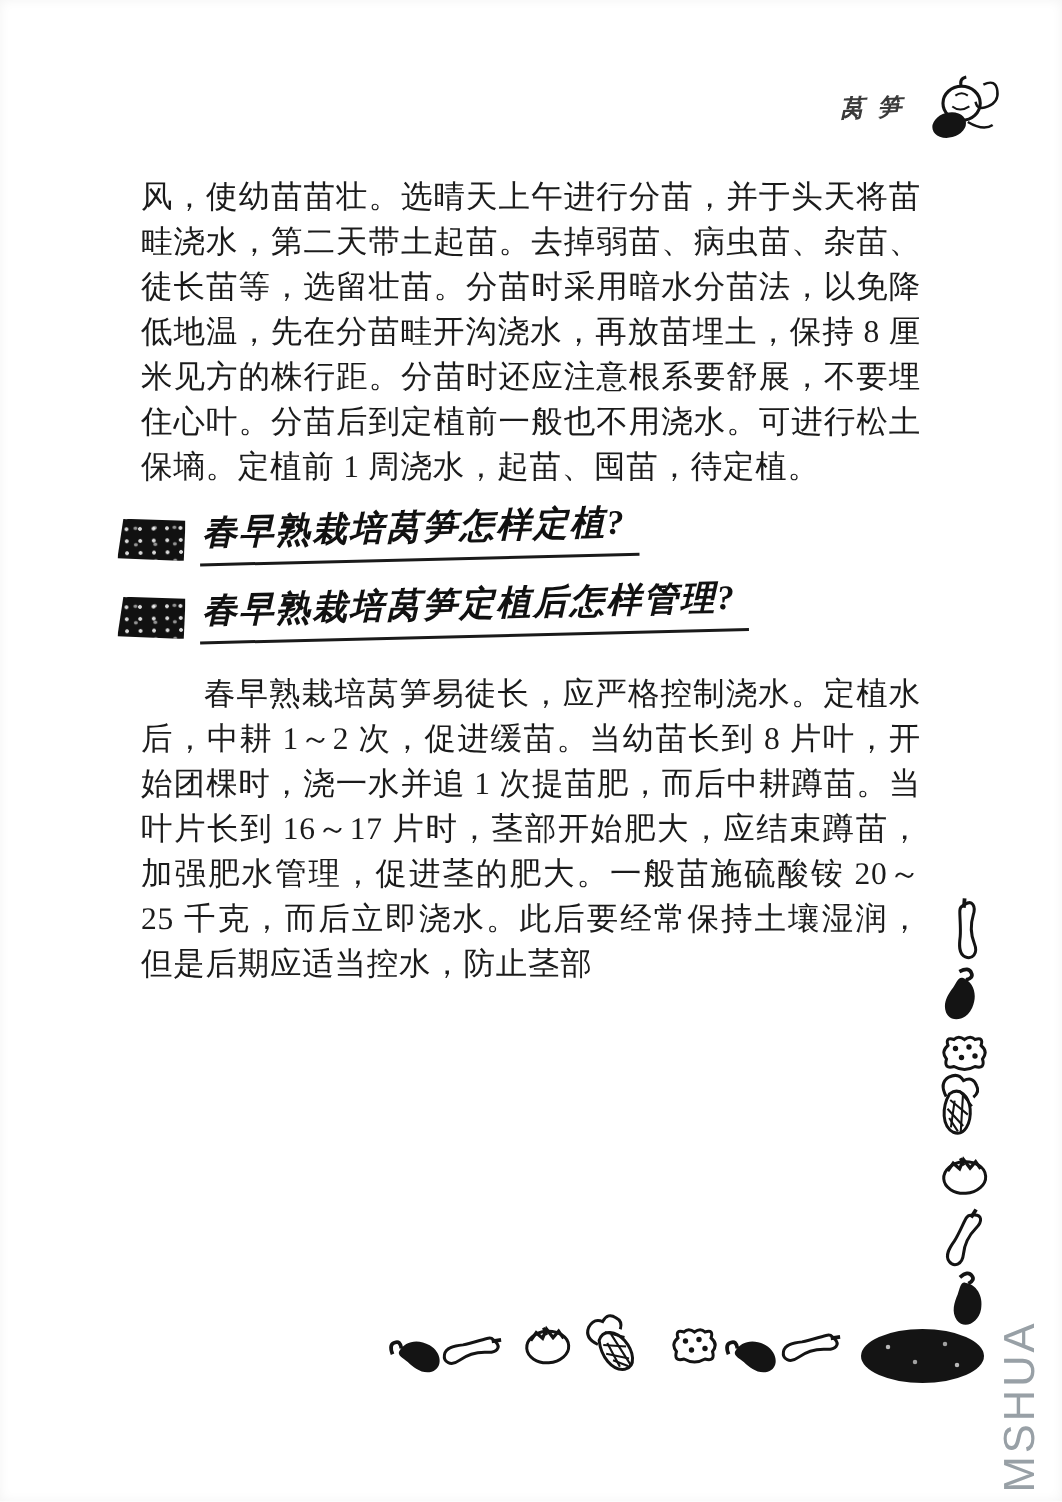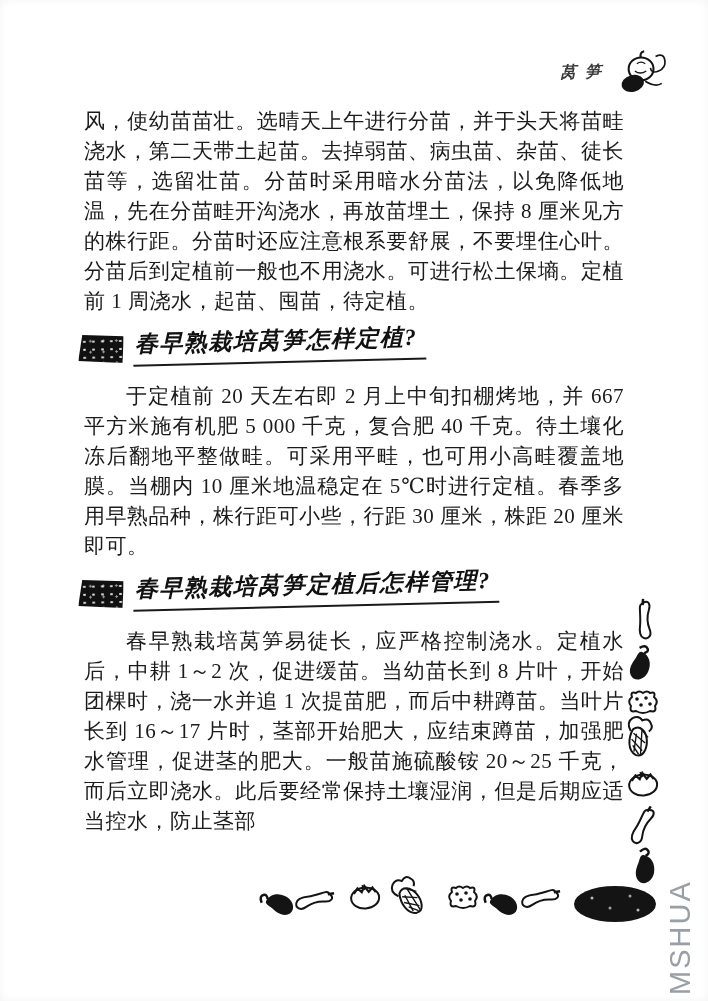--- a/index.html
+++ b/index.html
@@ -13,21 +13,21 @@
   .corner-label{
     position:absolute;left:560px;top:62px;font-size:16px;font-weight:bold;font-style:italic;
     letter-spacing:9px;color:#3a3a3a;transform:rotate(-2deg);white-space:nowrap;
   }
   .corner-art{position:absolute;left:610px;top:48px;}
   
   .content{
     position:absolute;left:78px;top:100px;width:552px;color:var(--text,#1b1b1b);
     font-size:21px;line-height:30px;text-align:justify;letter-spacing:.5px;
   }
-  .para{margin:6px;}
+  .para{margin:16px;}
   .para.indent{text-indent:2em;}
   .heading{
     display:flex;align-items:center;margin:15px 0 13px;transform:rotate(-1.4deg);
     transform-origin:left center;font-weight:bold;font-style:italic;font-size:23px;
     letter-spacing:1.5px;color:#111;white-space:nowrap;
   }
   .badge{
     display:inline-block;flex:0 0 auto;width:46px;height:29px;margin-right:9px;
     background-color:var(--badge,#111);
     background-image:
@@ -65,21 +65,20 @@
     </svg>
   </span>
 
   <div class="content">
     <p class="para">风，使幼苗苗壮。选晴天上午进行分苗，并于头天将苗畦浇水，第二天带土起苗。去掉弱苗、病虫苗、杂苗、徒长苗等，选留壮苗。分苗时采用暗水分苗法，以免降低地温，先在分苗畦开沟浇水，再放苗埋土，保持 8 厘米见方的株行距。分苗时还应注意根系要舒展，不要埋住心叶。分苗后到定植前一般也不用浇水。可进行松土保墒。定植前 1 周浇水，起苗、囤苗，待定植。</p>
     <div id="sections">
         <div class="heading">
           <span class="badge"></span>
           <span class="heading-text">春早熟栽培莴笋怎样定植?</span>
         </div>
-        <p class="para indent">于定植前 20 天左右即 2 月上中旬扣棚烤地，并 667 平方米施有机肥 5 000 千克，复合肥 40 千克。待土壤化冻后翻地平整做畦。可采用平畦，也可用小高畦覆盖地膜。当棚内 10 厘米地温稳定在 5℃时进行定植。春季多用早熟品种，株行距可小些，行距 30 厘米，株距 20 厘米即可。</p>
         <div class="heading">
           <span class="badge"></span>
           <span class="heading-text">春早熟栽培莴笋定植后怎样管理?</span>
         </div>
         <p class="para indent">春早熟栽培莴笋易徒长，应严格控制浇水。定植水后，中耕 1～2 次，促进缓苗。当幼苗长到 8 片叶，开始团棵时，浇一水并追 1 次提苗肥，而后中耕蹲苗。当叶片长到 16～17 片时，茎部开始肥大，应结束蹲苗，加强肥水管理，促进茎的肥大。一般苗施硫酸铵 20～25 千克，而后立即浇水。此后要经常保持土壤湿润，但是后期应适当控水，防止茎部</p>
       </div>
   </div>
 
   <div class="overlay" id="right-icons">
       <span class="icon" style="left: 632px; top: 597px; transform: rotate(-14deg);"><svg width="26" height="44" viewBox="0 0 24 44">

